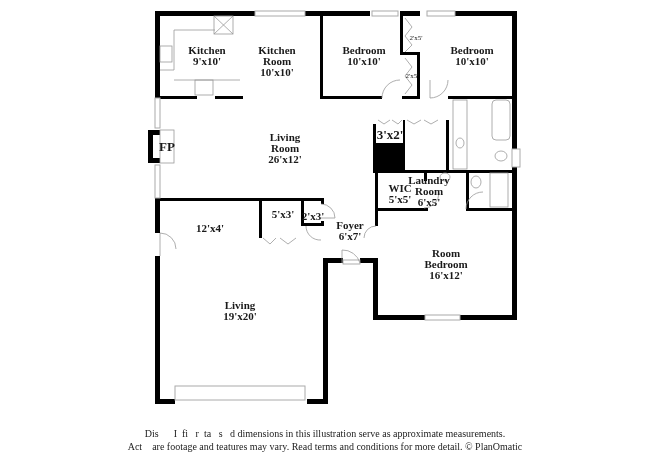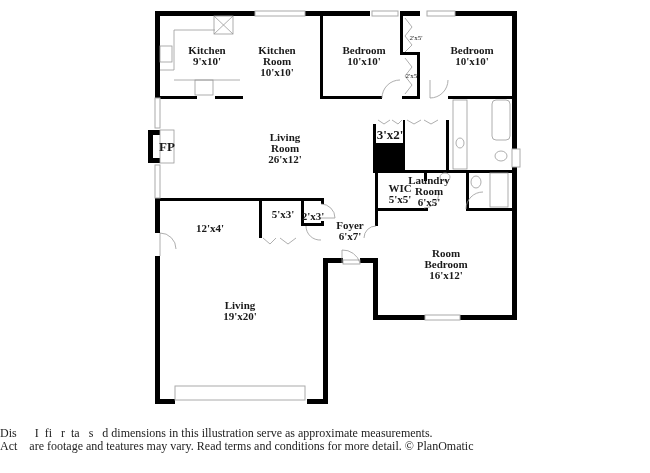--- a/index.html
+++ b/index.html
@@ -3,21 +3,21 @@
 <meta charset="utf-8">
 <style>
   html, body { margin:0; padding:0; background:#ffffff; }
   body { width:650px; height:473px; position:relative; overflow:hidden; font-family:"DejaVu Serif","Liberation Serif",serif; }
   #plan { position:absolute; left:0; top:0; width:650px; height:473px; }
   .lbl { position:absolute; text-align:center; font-family:"Liberation Serif","DejaVu Serif",serif; font-weight:bold; color:#1a1a1a; line-height:11px; white-space:nowrap; transform:translateX(-50%); }
   .lbl span { display:block; }
   .lbl.sm { font-size:13px; line-height:10px; }
   .lbl.md { font-size:11px; line-height:11px; }
   .lbl.xs { font-size:7px; line-height:8px; font-weight:normal; }
-  .footer { position:absolute; left:0; width:650px; font-family:"Liberation Serif","DejaVu Serif",serif; font-size:12px; color:#222; line-height:13px; }
+  .footer { position:absolute; left:0; width:650px; text-align:center; font-family:"Liberation Serif","DejaVu Serif",serif; font-size:10px; color:#222; line-height:13px; }
 </style>
 </head>
 <body>
 
 <svg id="plan" viewBox="0 0 650 473" xmlns="http://www.w3.org/2000/svg">
 
   <g fill="#000">
 
     <rect x="155" y="11" width="100" height="5"></rect>
     <rect x="305" y="11" width="65" height="5"></rect>

